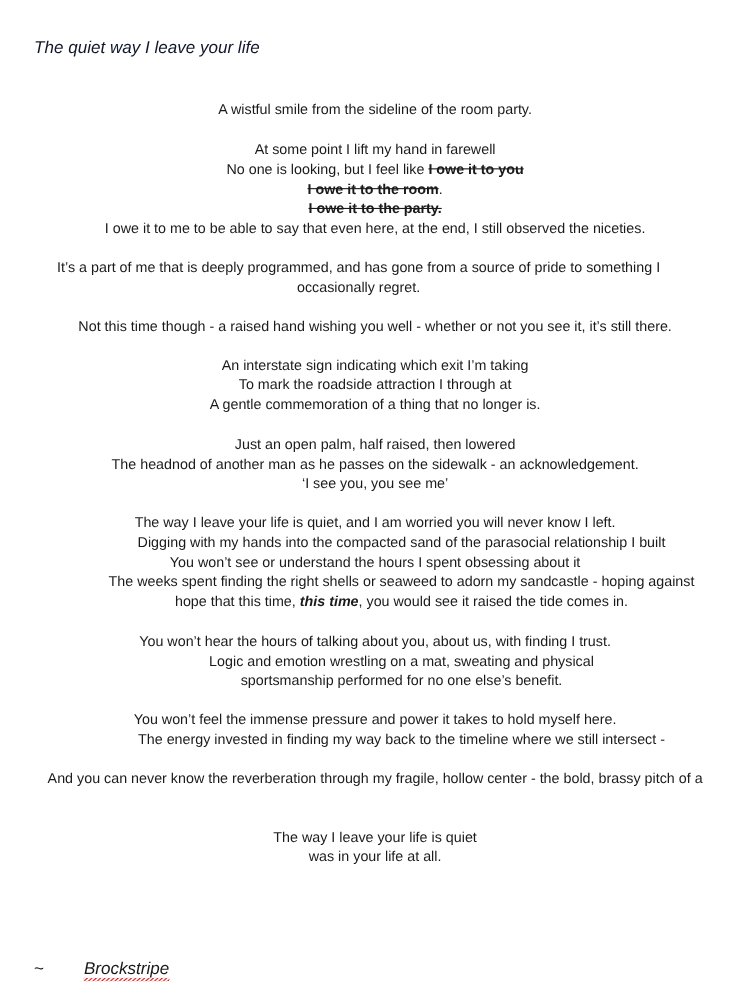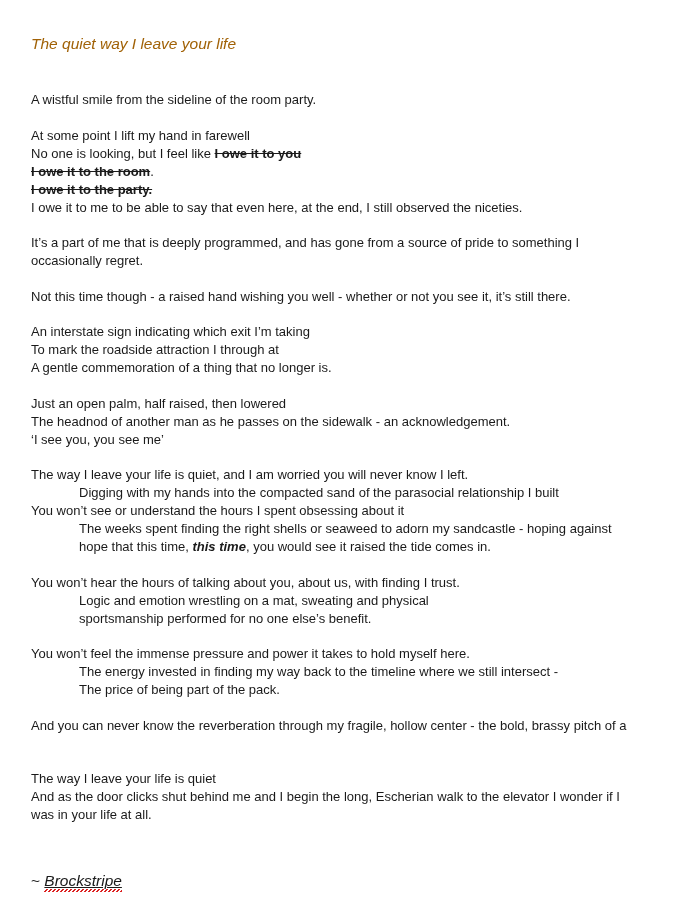--- a/index.html
+++ b/index.html
@@ -21,30 +21,31 @@
       top: 0;
       width: 620px;
     }
     .title {
       position: absolute;
       top: 34px;
       left: 0;
       font-style: italic;
       font-size: 15.5px;
       line-height: 20px;
-      color: #a16207;
+      color: #0f172a;
       white-space: nowrap;
     }
     .body {
       position: absolute;
       top: 91px;
       left: 0;
       width: 620px;
       font-size: 13px;
       line-height: 18px;
+      text-align: center;
     }
     .line {
       display: block;
       min-height: 18px;
       white-space: nowrap;
     }
     .line.wrap {
       white-space: normal;
     }
     .gap {
@@ -76,22 +77,22 @@
     .signature {
       position: absolute;
       top: 871px;
       left: 0;
       font-size: 15.5px;
       line-height: 20px;
       white-space: nowrap;
     }
     .sig-name {
       font-style: italic;
-      text-decoration: underline;
       position: relative;
+      margin-left: 32px;
     }
     .spell {
       position: absolute;
       left: 0;
       right: 0;
       bottom: -3px;
       height: 3px;
       background:
         linear-gradient(135deg, transparent 35%, #d22 35%, #d22 65%, transparent 65%) 0 0 / 4px 3px repeat-x;
     }
@@ -146,30 +147,28 @@
     <span class="gap"></span>
 
     <span class="line">You won’t hear the hours of talking about you, about us, with finding I trust.</span>
     <span class="line indent">Logic and emotion wrestling on a mat, sweating and physical</span>
     <span class="line indent">sportsmanship performed for no one else’s benefit.</span>
 
     <span class="gap"></span>
 
     <span class="line">You won’t feel the immense pressure and power it takes to hold myself here.</span>
     <span class="line indent">The energy invested in finding my way back to the timeline where we still intersect -</span>
-    <span class="line indent">The price of being part of the pack.</span>
 
     <span class="gap"></span>
 
     <span class="line">And you can never know the reverberation through my fragile, hollow center - the bold, brassy pitch of a</span>
 
     <span class="gap big"></span>
 
     <span class="line">The way I leave your life is quiet</span>
-    <span class="line">And as the door clicks shut behind me and I begin the long, Escherian walk to the elevator I wonder if I</span>
     <span class="line">was in your life at all.</span>
   </div>
 
   <div class="signature">
     <span>~ </span><span class="sig-name"><span>Brockstripe</span><span class="spell"></span></span>
   </div>
 
 </div>
 
 </body></html>

